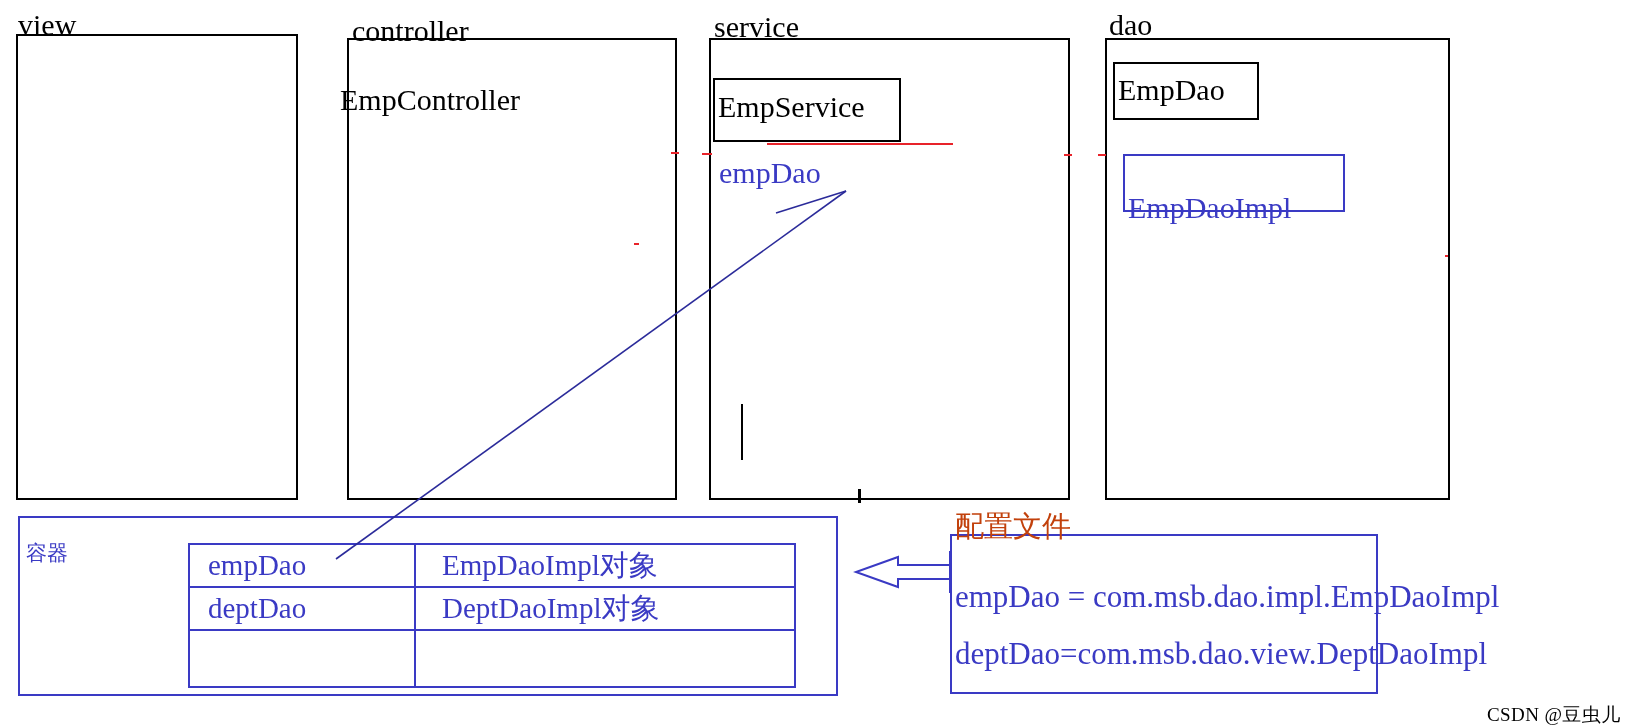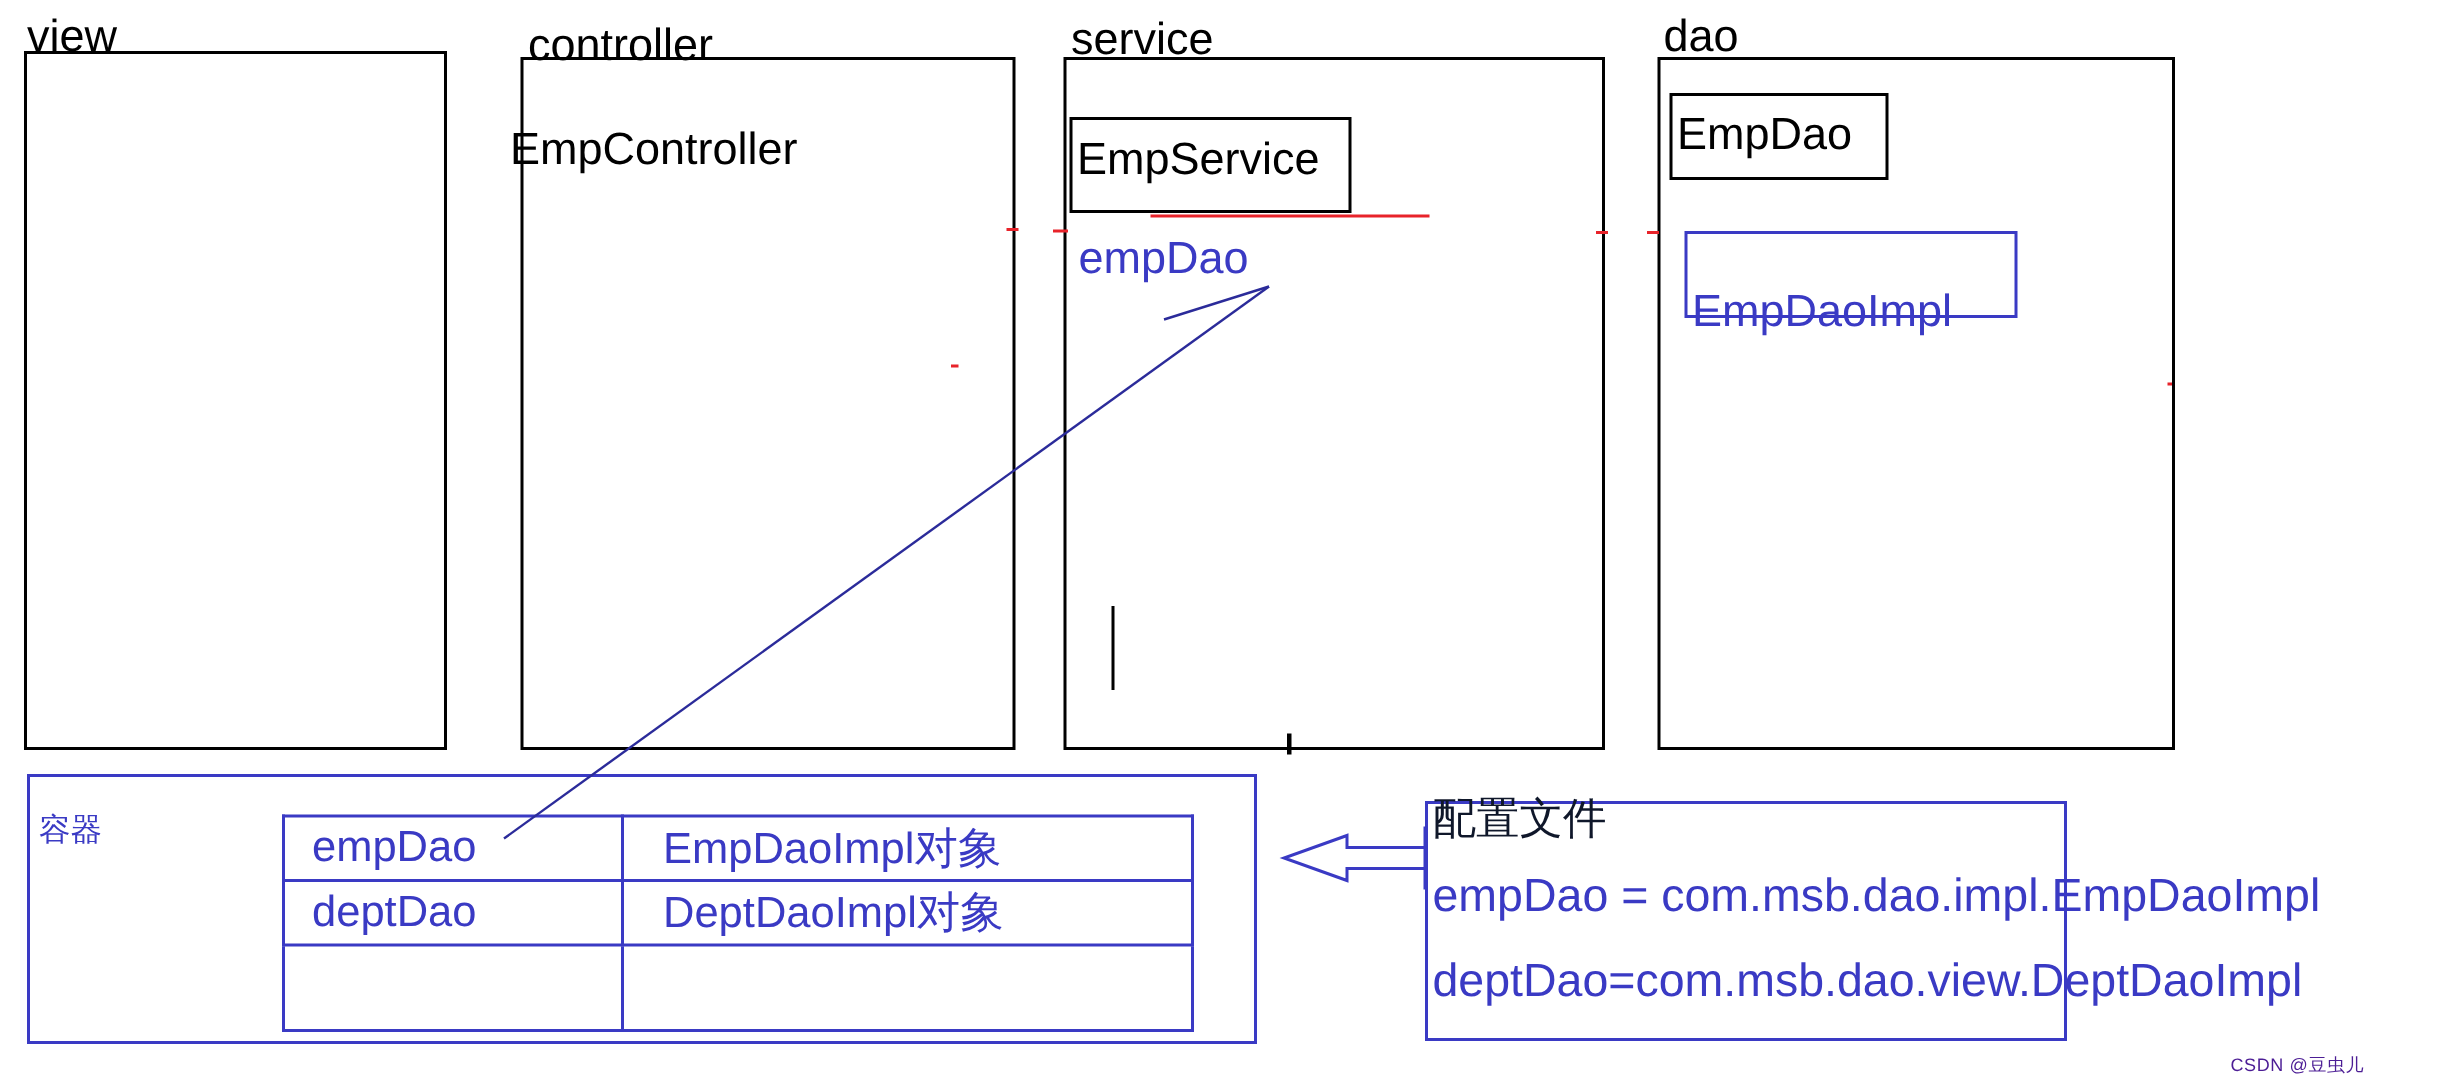--- a/index.html
+++ b/index.html
@@ -9,20 +9,21 @@
   }
   body {
     font-family: "Liberation Sans", "DejaVu Sans", sans-serif;
   }
   #canvas {
     position: relative;
     width: 1631px;
     height: 728px;
     background: #ffffff;
     overflow: hidden;
+    font-family: Liberation Serif, serif;
   }
   .pkg-box {
     position: absolute;
     border: 2px solid #000000;
     background: transparent;
     box-sizing: border-box;
   }
   .pkg-label {
     position: absolute;
     font-size: 30px;
@@ -106,36 +107,35 @@
   .bean-table tr.empty-row td { height: 55px; }
   .config-box {
     position: absolute;
     border: 2px solid #3a3ac4;
     box-sizing: border-box;
     background: transparent;
   }
   .config-label {
     position: absolute;
     font-size: 29px;
-    color: #0f172a;
-    white-space: nowrap;
-    line-height: 1;
-    margin-top: 20px;
+    color: #c2410c;
+    white-space: nowrap;
+    line-height: 1;
   }
   .config-line {
     position: absolute;
     font-size: 31px;
     color: #3a3ac4;
     white-space: nowrap;
     line-height: 1;
   }
   .watermark {
     position: absolute;
-    font-size: 12px;
-    color: #4c1d95;
+    font-size: 19px;
+    color: #000000;
     white-space: nowrap;
     letter-spacing: 0.4px;
   }
   svg.overlay {
     position: absolute;
     left: 0;
     top: 0;
     width: 1631px;
     height: 728px;
     pointer-events: none;

